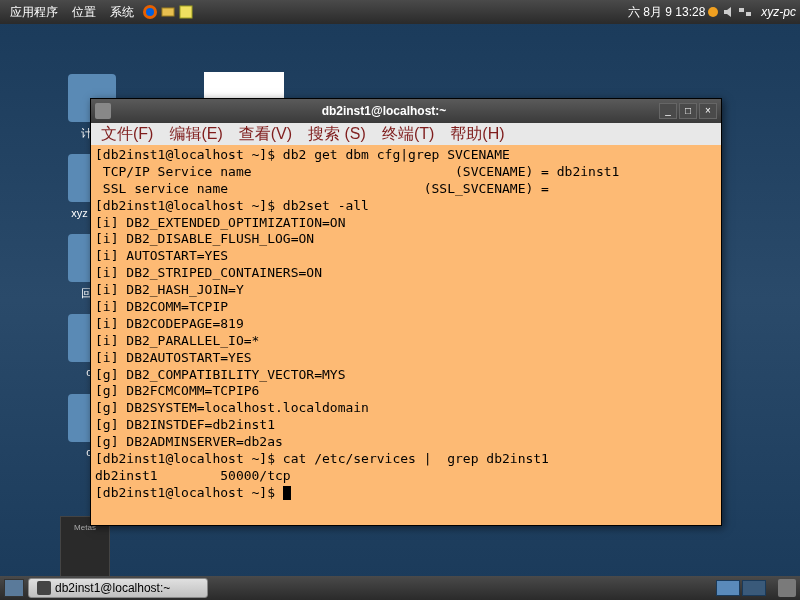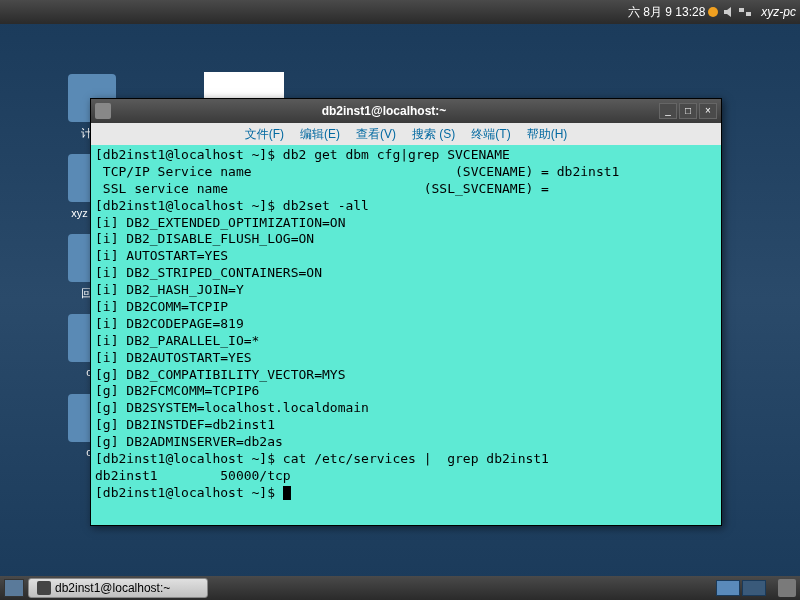--- a/index.html
+++ b/index.html
@@ -70,29 +70,28 @@
   line-height: 14px;
   font-size: 10px;
   cursor: pointer;
 }
 .titlebar .app-icon { width: 16px; height: 16px; background: #888; border-radius: 2px; }
 .menubar {
   height: 22px;
   background: #e8e8e8;
   display: flex;
   align-items: center;
-  font-size: 12px;
+  font-size: 16px;
   padding: 0 4px;
   gap: 4px;
-  color: #0369a1;
-  justify-content: center;
+  color: #7f1d1d;
 }
 .menubar .m { padding: 2px 6px; cursor: pointer; }
 .term-body {
-  background: #5eead4;
+  background: #fdba74;
   color: #000;
   font-family: "DejaVu Sans Mono", monospace;
   font-size: 13px;
   line-height: 1.3;
   padding: 2px 4px;
   min-height: 380px;
   white-space: pre;
   overflow: hidden;
 }
 .cursor {
@@ -155,20 +154,41 @@
   width: 18px; height: 18px;
   background: #7a7a7a;
   border-radius: 2px;
   margin-left: 8px;
 }
 </style>
 </head>
 <body>
 
 <div class="top-panel">
+  <div class="left">
+    <span class="menu-item">应用程序</span>
+    <span class="menu-item">位置</span>
+    <span class="menu-item">系统</span>
+    <span class="tray-icon">
+      <svg viewBox="0 0 16 16">
+          <circle cx="8" cy="8" r="7" fill="#e66000"></circle>
+          <circle cx="8" cy="8" r="4" fill="#0060df"></circle>
+        </svg>
+    </span>
+    <span class="tray-icon">
+      <svg viewBox="0 0 16 16">
+          <rect x="2" y="4" width="12" height="8" fill="#e8c050" stroke="#a08020"></rect>
+        </svg>
+    </span>
+    <span class="tray-icon">
+      <svg viewBox="0 0 16 16">
+          <rect x="2" y="2" width="12" height="12" fill="#f0e060" stroke="#a0a020"></rect>
+        </svg>
+    </span>
+  </div>
   <div class="right">
     <span>六 8月  9 13:28</span>
     <span class="tray-icon">
       <svg viewBox="0 0 16 16">
           <circle cx="8" cy="8" r="5" fill="#f0a020"></circle>
         </svg>
     </span>
     <span class="tray-icon">
       <svg viewBox="0 0 16 16">
           <path d="M3 6h3l4-3v10l-4-3H3z" fill="#ccc"></path>
@@ -201,20 +221,21 @@
       </div>
       <div class="desktop-icon" style="top: 290px; left: 60px;">
         <div class="ico"></div>
         <div>c_</div>
       </div>
       <div class="desktop-icon" style="top: 370px; left: 60px;">
         <div class="ico"></div>
         <div>c_</div>
       </div>
     </div>
+  <div class="book-icon">Metas</div>
 
   <div class="terminal-window">
     <div class="titlebar">
       <span class="app-icon"></span>
       <span class="title">db2inst1@localhost:~</span>
       <span class="win-btn">_</span>
       <span class="win-btn">□</span>
       <span class="win-btn">×</span>
     </div>
     <div class="menubar">

